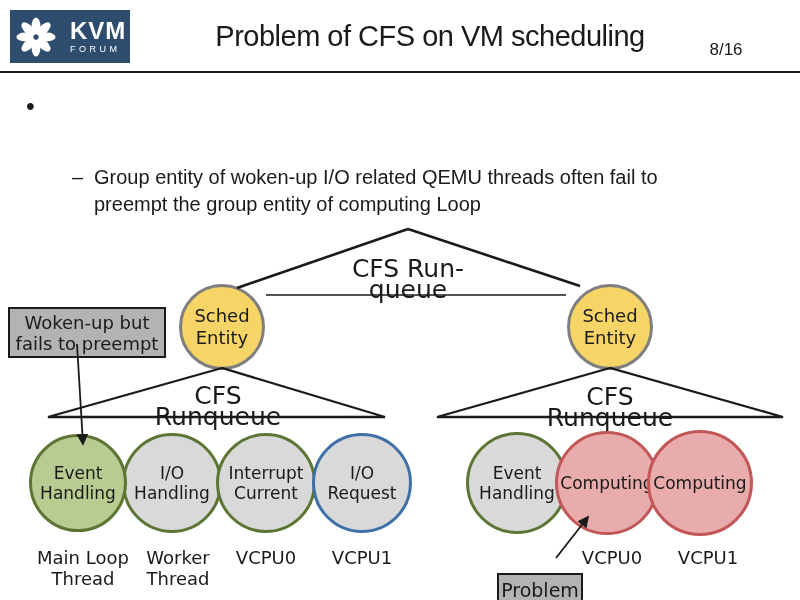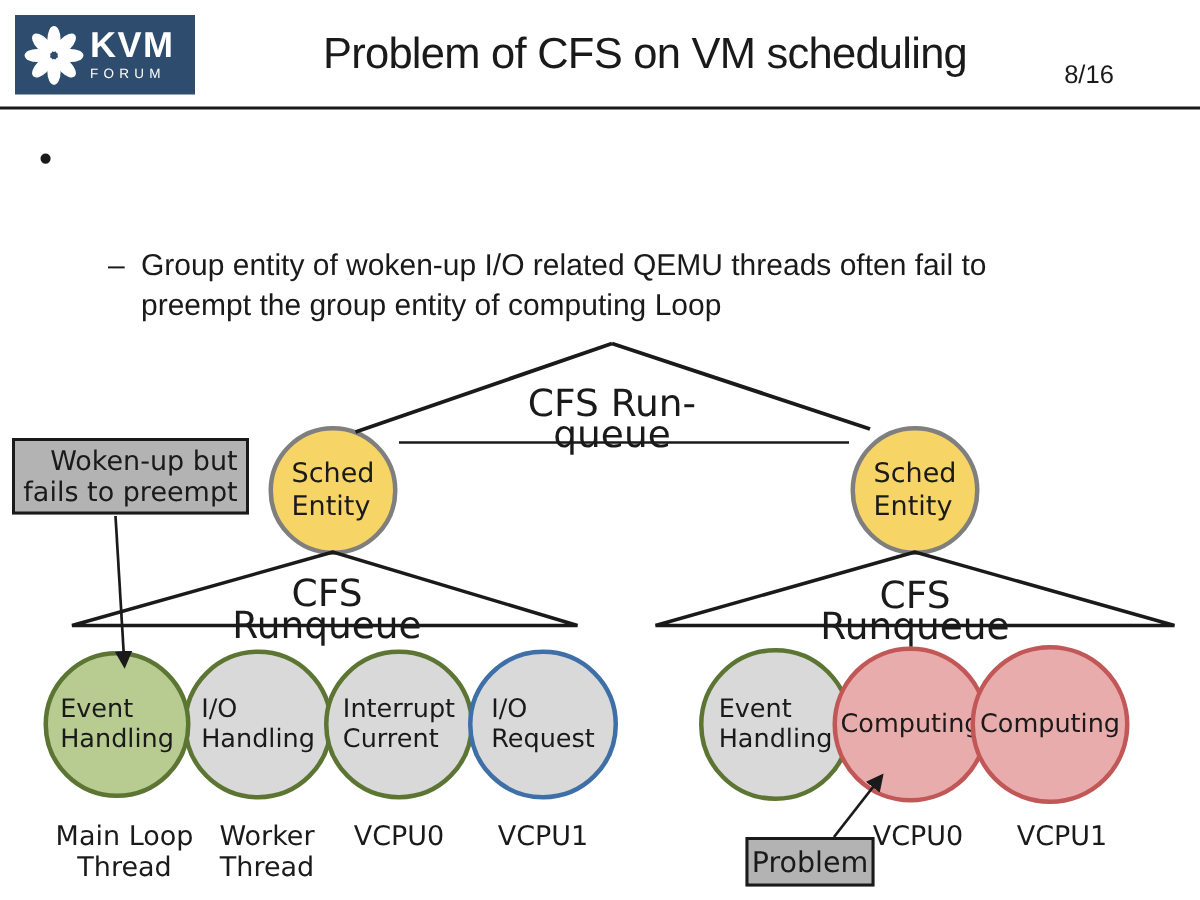--- a/index.html
+++ b/index.html
@@ -4,37 +4,37 @@
 <style>
   html,body{margin:0;padding:0;background:#fff;}
   #slide{
     position:relative;width:800px;height:600px;background:#ffffff;overflow:hidden;
     font-family:"Liberation Sans","DejaVu Sans",sans-serif;color:#1a1a1a;
   }
   .abs{position:absolute;}
   .ws{white-space:pre-line;}
   
   #logo{left:10px;top:10px;width:120px;height:53px;background:#2e4d6e;
-        display:flex;align-items:center;justify-content:flex-start;gap:2px;padding:0 4px;box-sizing:border-box;}
+        display:flex;align-items:center;justify-content:flex-start;gap:12px;padding:0 4px;box-sizing:border-box;}
   #logo .mark{width:44px;height:44px;flex:0 0 auto;}
   #logo .words{display:flex;flex-direction:column;line-height:1;}
   #logo .kvm{color:#fff;font-weight:bold;font-size:24px;letter-spacing:1px;}
   #logo .forum{color:#fff;font-size:9px;letter-spacing:3.5px;margin-top:2px;}
   #page-title{left:130px;top:20px;width:600px;font-size:29px;letter-spacing:-0.5px;text-align:center;}
   #page-num{left:696px;top:40px;width:60px;font-size:17px;text-align:center;}
   #header-rule{left:0;top:71px;width:800px;height:2px;background:#1a1a1a;}
   
   .bullet-row{display:flex;}
   #bullet1{left:26px;top:88px;width:760px;font-size:25px;line-height:37px;}
   #bullet1 .glyph{width:26px;flex:0 0 auto;}
   #bullet2{left:72px;top:164px;width:720px;font-size:20px;line-height:27px;}
   #bullet2 .glyph{width:22px;flex:0 0 auto;}
   
   .circle{border-radius:50%;display:flex;align-items:center;justify-content:center;
-          text-align:left;box-sizing:border-box;font-family:"DejaVu Sans",sans-serif;}
+          text-align:center;box-sizing:border-box;font-family:"DejaVu Sans",sans-serif;}
   .sched{width:86px;height:86px;background:#f7d466;border:3px solid #7f7f7f;font-size:18px;line-height:1.2;z-index:3;}
   #sched-left{left:179px;top:284px;}
   #sched-right{left:567px;top:284px;}
   .thread{font-size:17px;line-height:1.2;}
   #c-event-l{left:29px;top:434px;width:98px;height:98px;background:#b8cc92;border:3px solid #5c7533;z-index:4;}
   #c-io{left:122px;top:433px;width:100px;height:100px;background:#d9d9d9;border:3px solid #5c7533;z-index:1;}
   #c-int{left:216px;top:433px;width:100px;height:100px;background:#d9d9d9;border:3px solid #5c7533;z-index:2;}
   #c-req{left:312px;top:433px;width:100px;height:100px;background:#d9d9d9;border:3px solid #3e6fa7;z-index:3;}
   #c-event-r{left:466px;top:432px;width:102px;height:102px;background:#d9d9d9;border:3px solid #5c7533;z-index:1;}
   #c-comp0{left:555px;top:431px;width:104px;height:104px;background:#e9acac;border:3px solid #c25757;z-index:2;}
@@ -47,22 +47,22 @@
   
   .caption{text-align:center;font-family:"DejaVu Sans",sans-serif;font-size:18px;line-height:21px;z-index:5;}
   #cap-mainloop{left:25px;top:547px;width:116px;}
   #cap-worker{left:130px;top:547px;width:96px;}
   #cap-vcpu0l{left:218px;top:547px;width:96px;}
   #cap-vcpu1l{left:314px;top:547px;width:96px;}
   #cap-vcpu0r{left:564px;top:547px;width:96px;}
   #cap-vcpu1r{left:660px;top:547px;width:96px;}
   
   .callout{background:#b3b3b3;border:2px solid #1a1a1a;box-sizing:border-box;
-           display:flex;align-items:center;justify-content:center;text-align:right;
-           font-family:"DejaVu Sans",sans-serif;z-index:6;}
+           display:flex;align-items:center;justify-content:center;text-align:center;
+           font-family:"DejaVu Sans",sans-serif;z-index:6;margin-top:15px;}
   #box-woken{left:8px;top:292px;width:158px;height:51px;font-size:18px;line-height:21px;}
   #box-current{left:497px;top:558px;width:86px;height:33px;font-size:19px;}
   
   #lines{left:0;top:0;width:800px;height:600px;z-index:8;pointer-events:none;}
 </style>
 </head>
 <body>
 
 <div id="slide">
 

